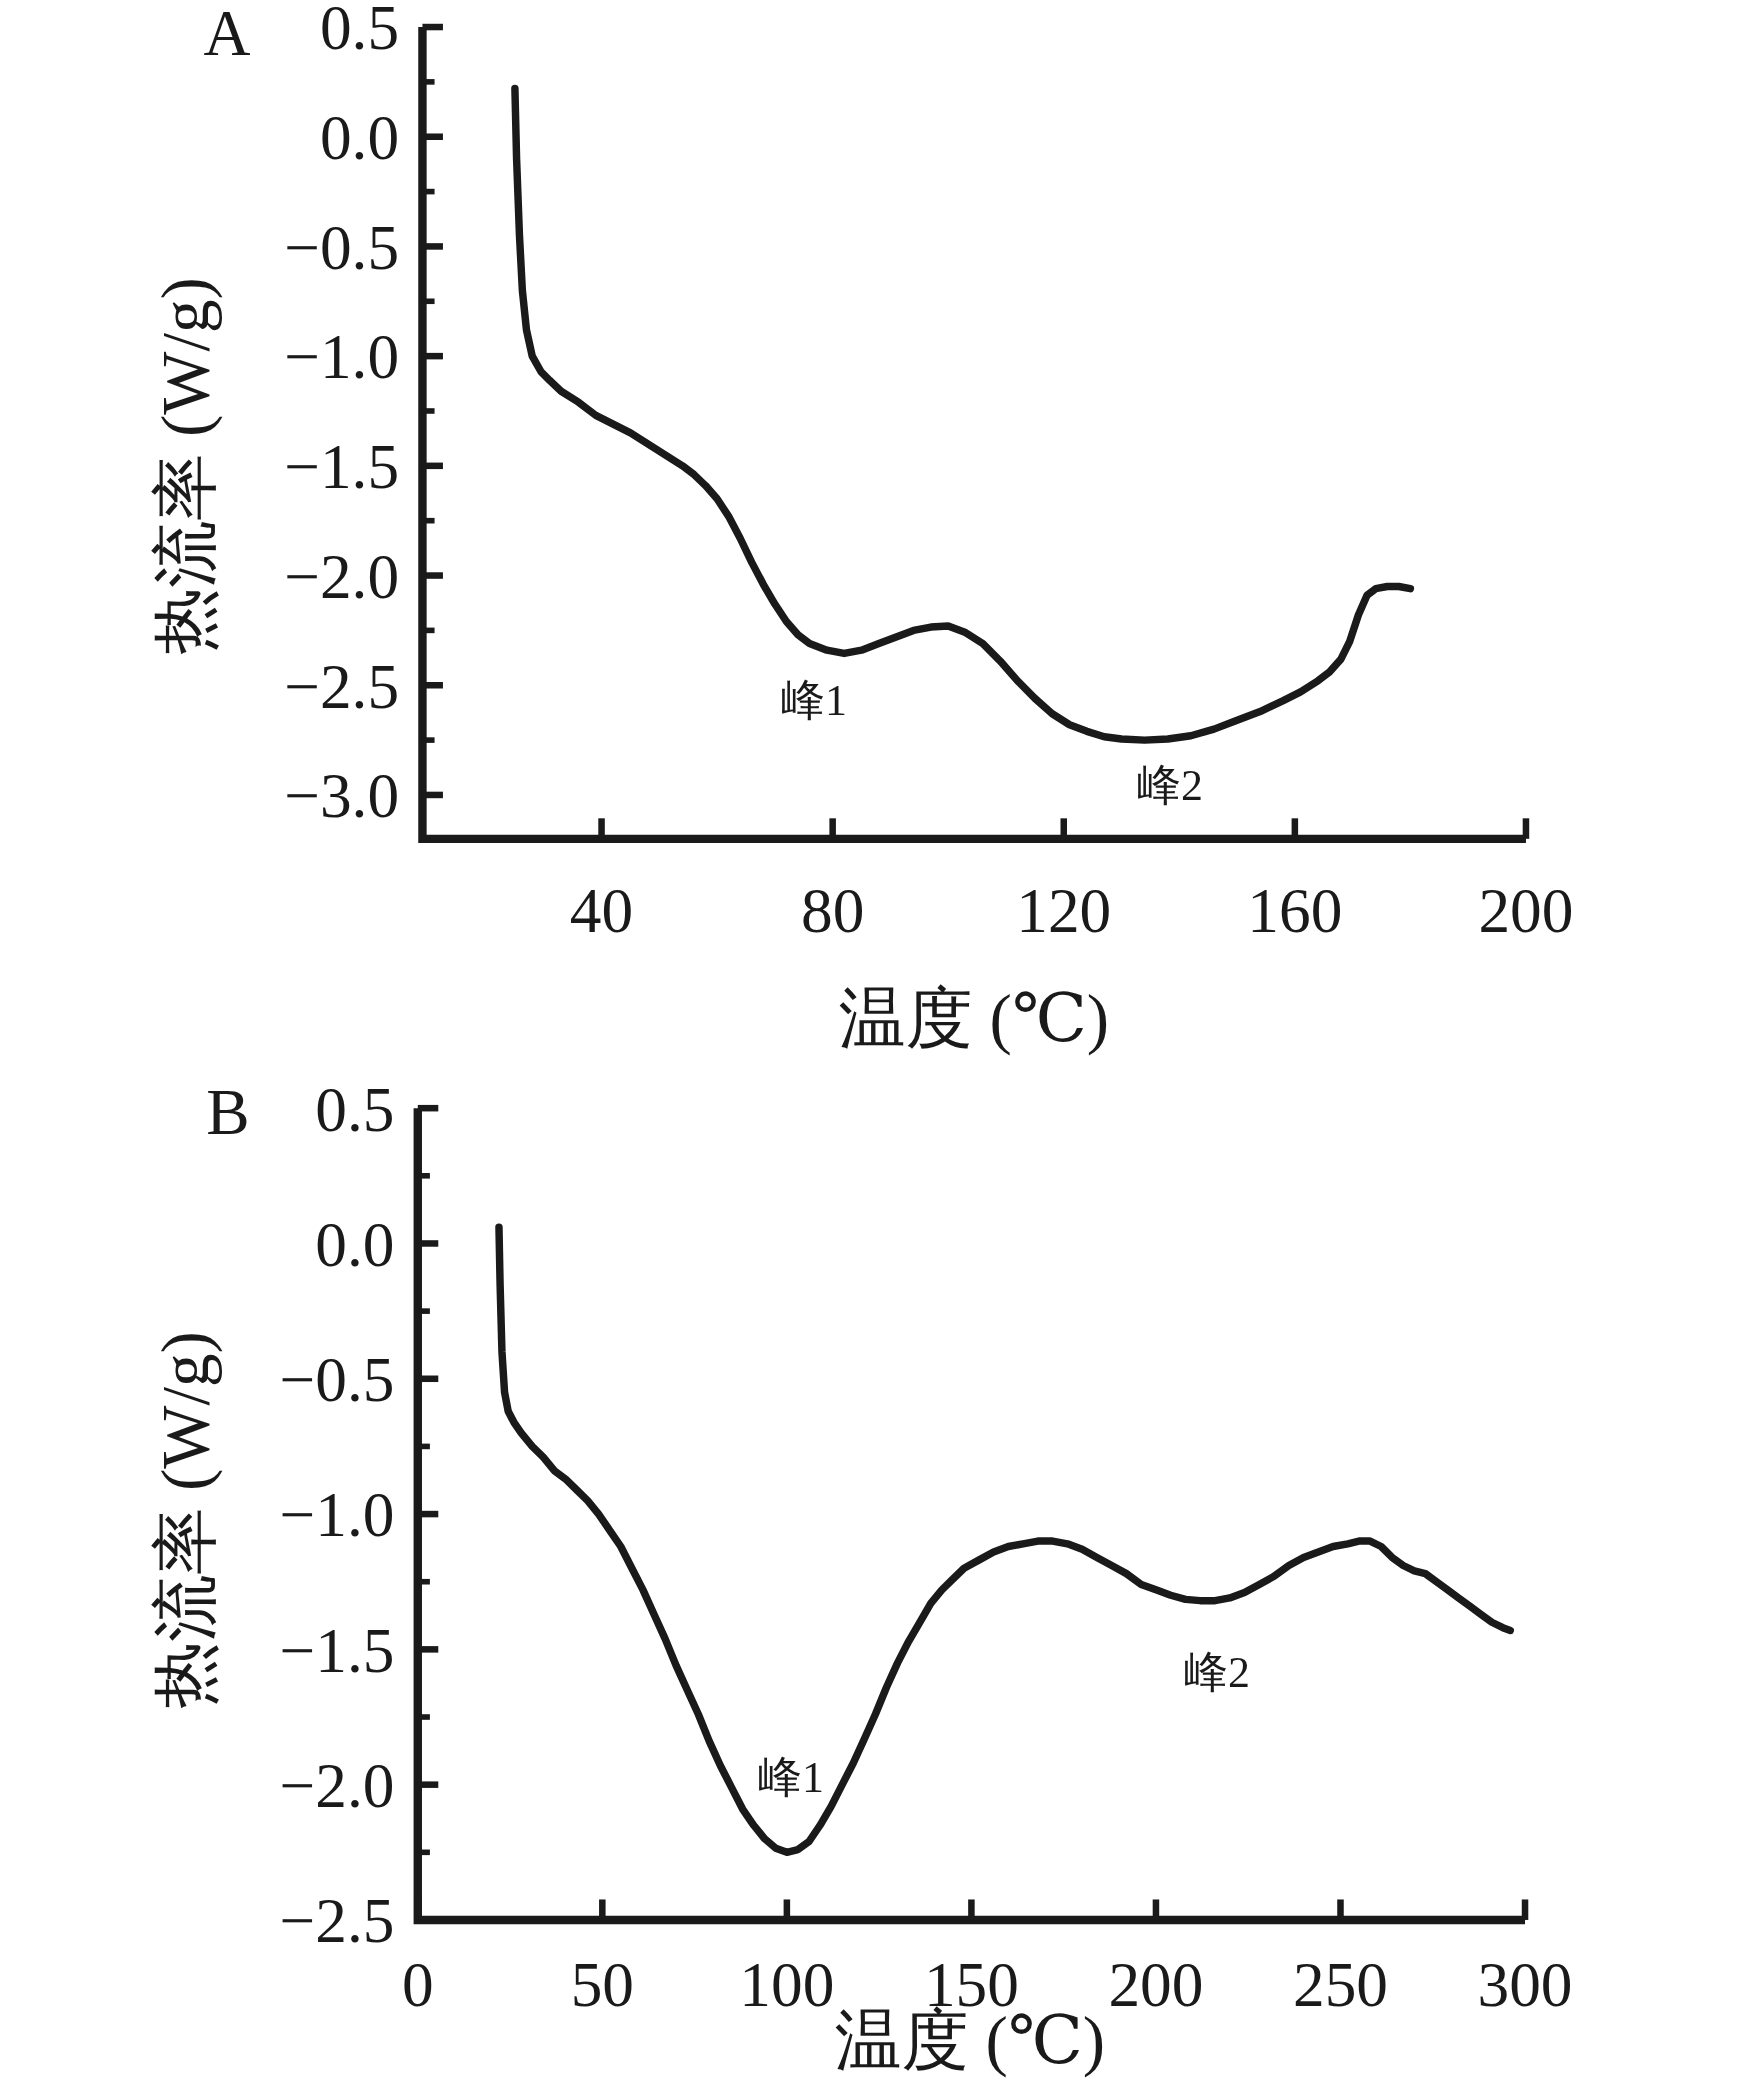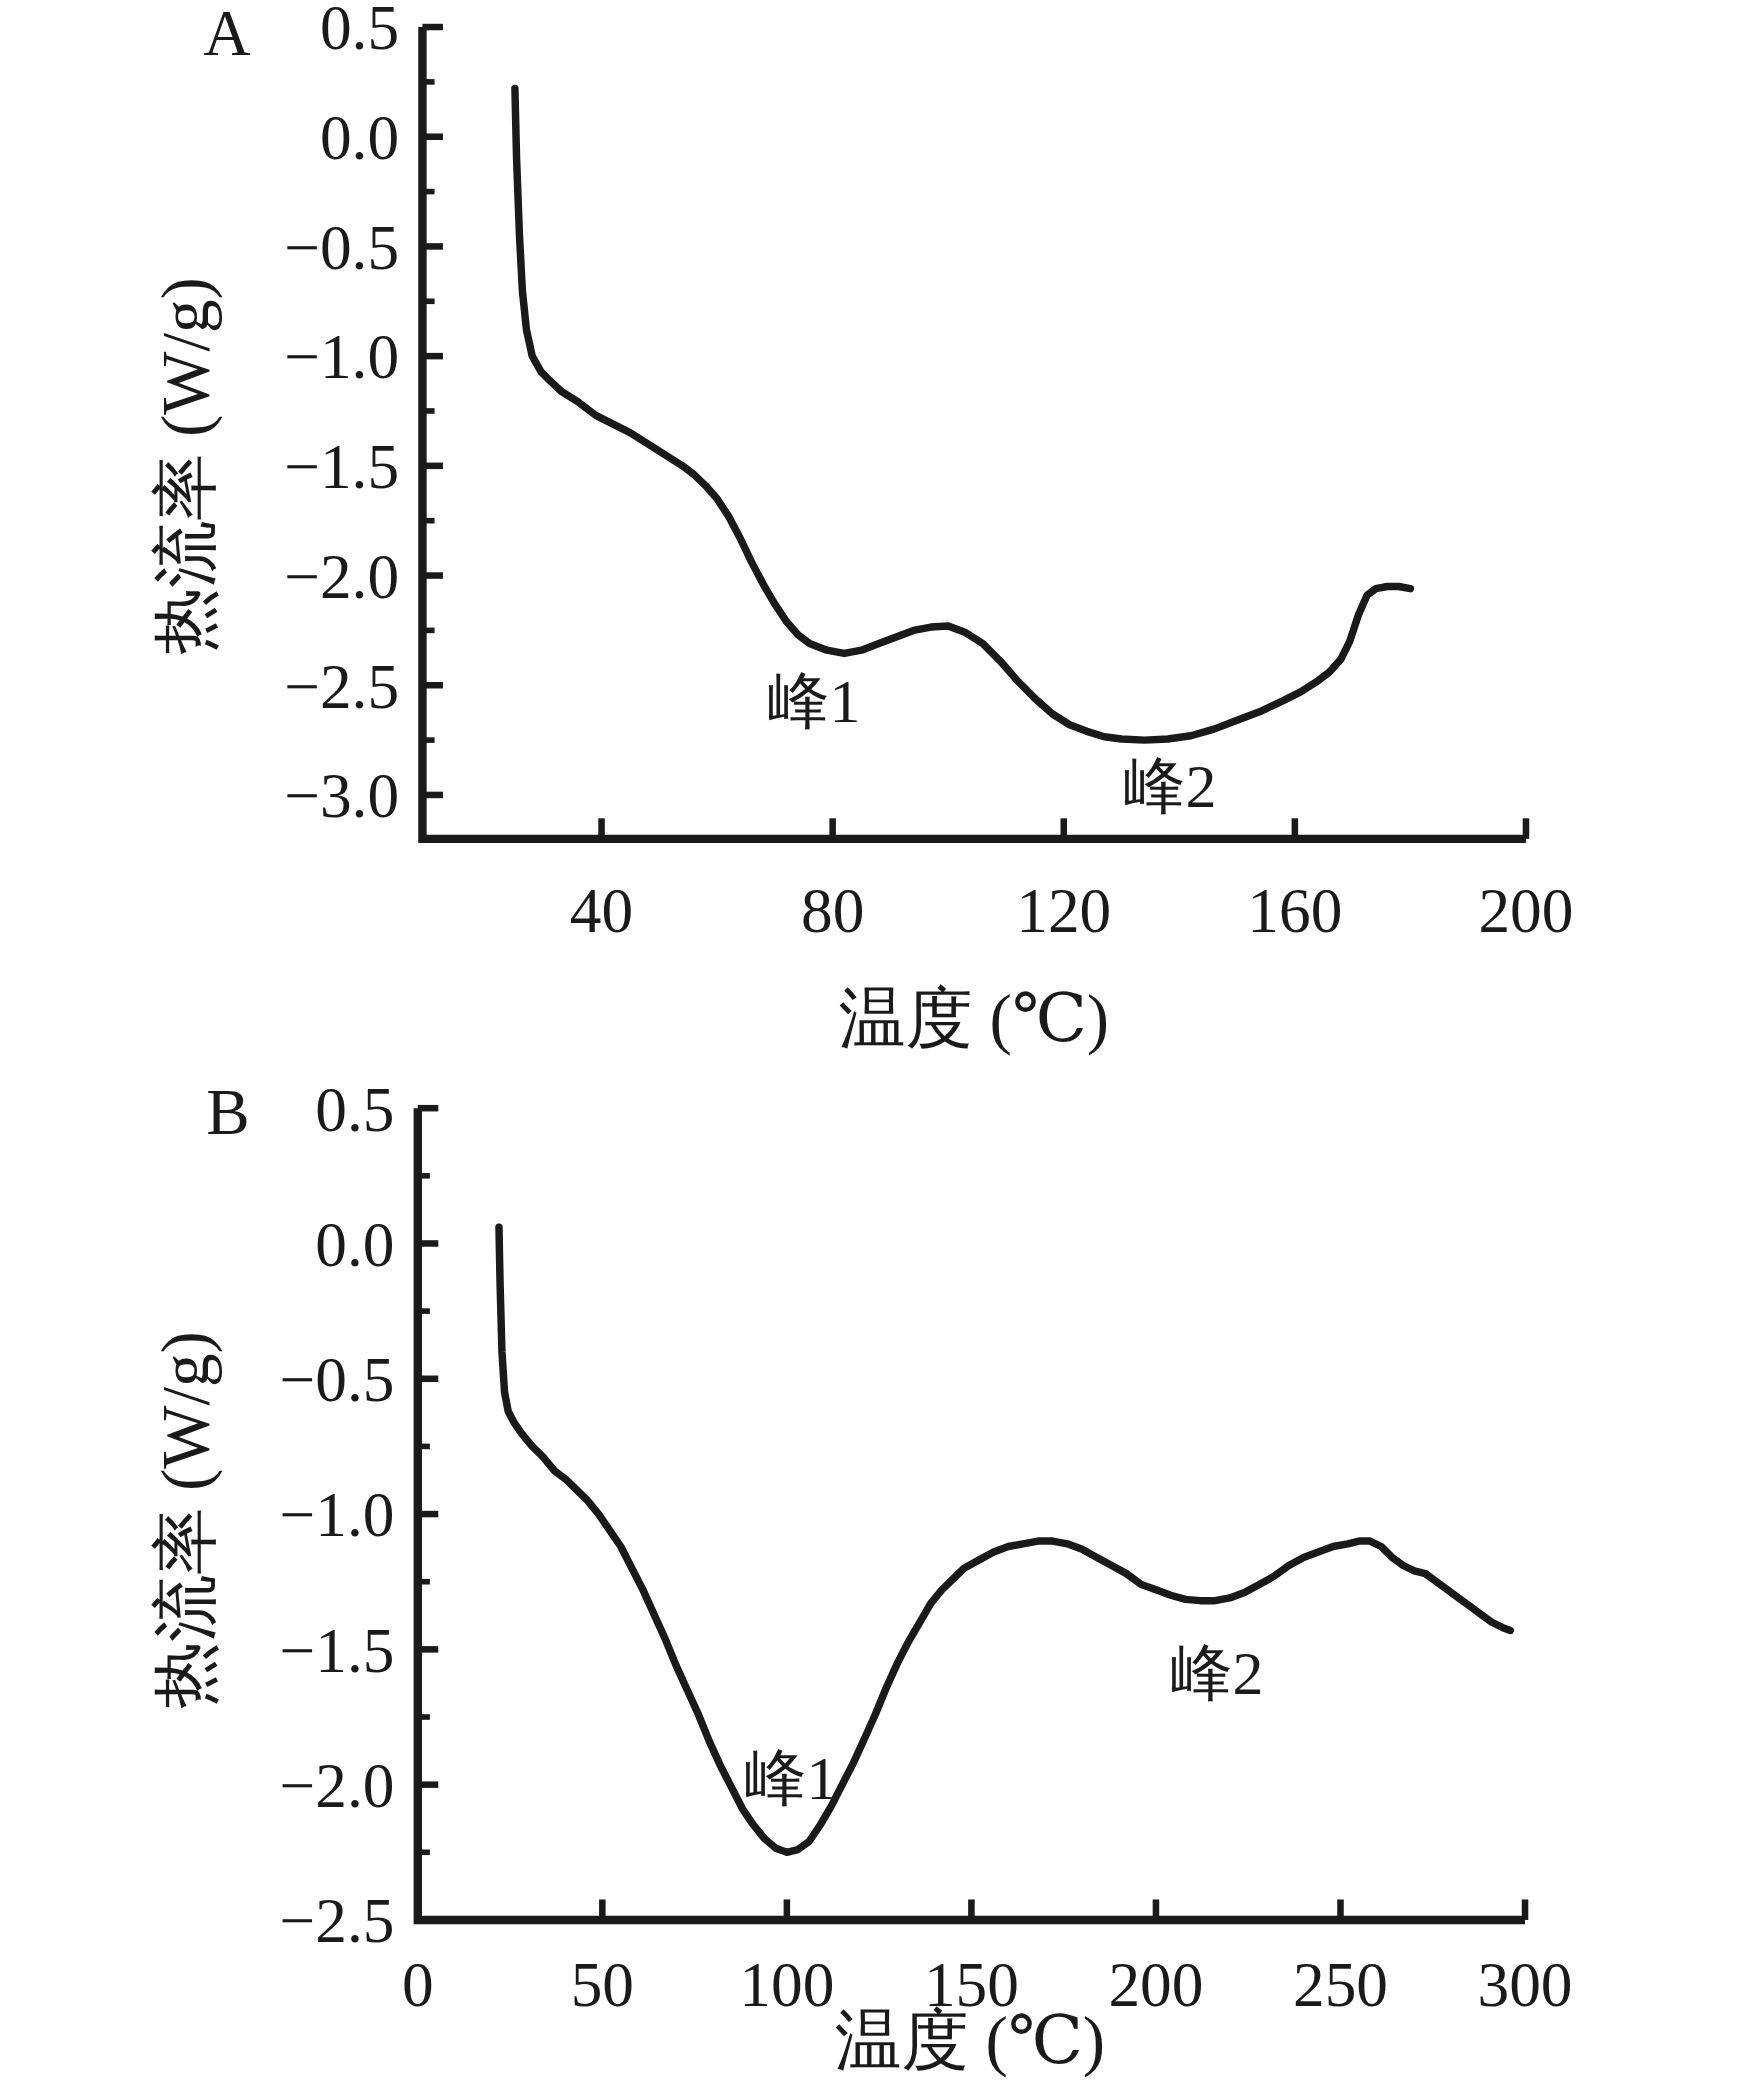--- a/index.html
+++ b/index.html
@@ -14,21 +14,21 @@
   .figure svg{position:absolute;left:0;top:0;}
   .ov{
     position:absolute;
     transform:translate(-50%,-50%);
     white-space:nowrap;
     line-height:1;
   }
   .rot{transform:translate(-50%,-50%) rotate(-90deg);}
   .fs-panel{font-size:65px;}
   .fs-axis{font-size:67px;}
-  .fs-ann{font-size:62px;}
+  .fs-ann{font-size:44px;}
 </style>
 </head>
 <body>
 
 <div class="figure">
 
   <svg id="chart-svg" width="1762" height="2084" viewBox="0 0 1890 2236">
       <path d="M 453 29 L 453 900 L 1637 900" fill="none" stroke="#1a1a1a" stroke-width="9" stroke-linejoin="miter"></path>
       <line x1="453" y1="29" x2="475" y2="29" stroke="#1a1a1a" stroke-width="7"></line>
       <text x="428" y="53" text-anchor="end" font-size="68" font-family="&quot;Liberation Serif&quot;,&quot;DejaVu Serif&quot;,serif" fill="#1a1a1a">0.5</text>

